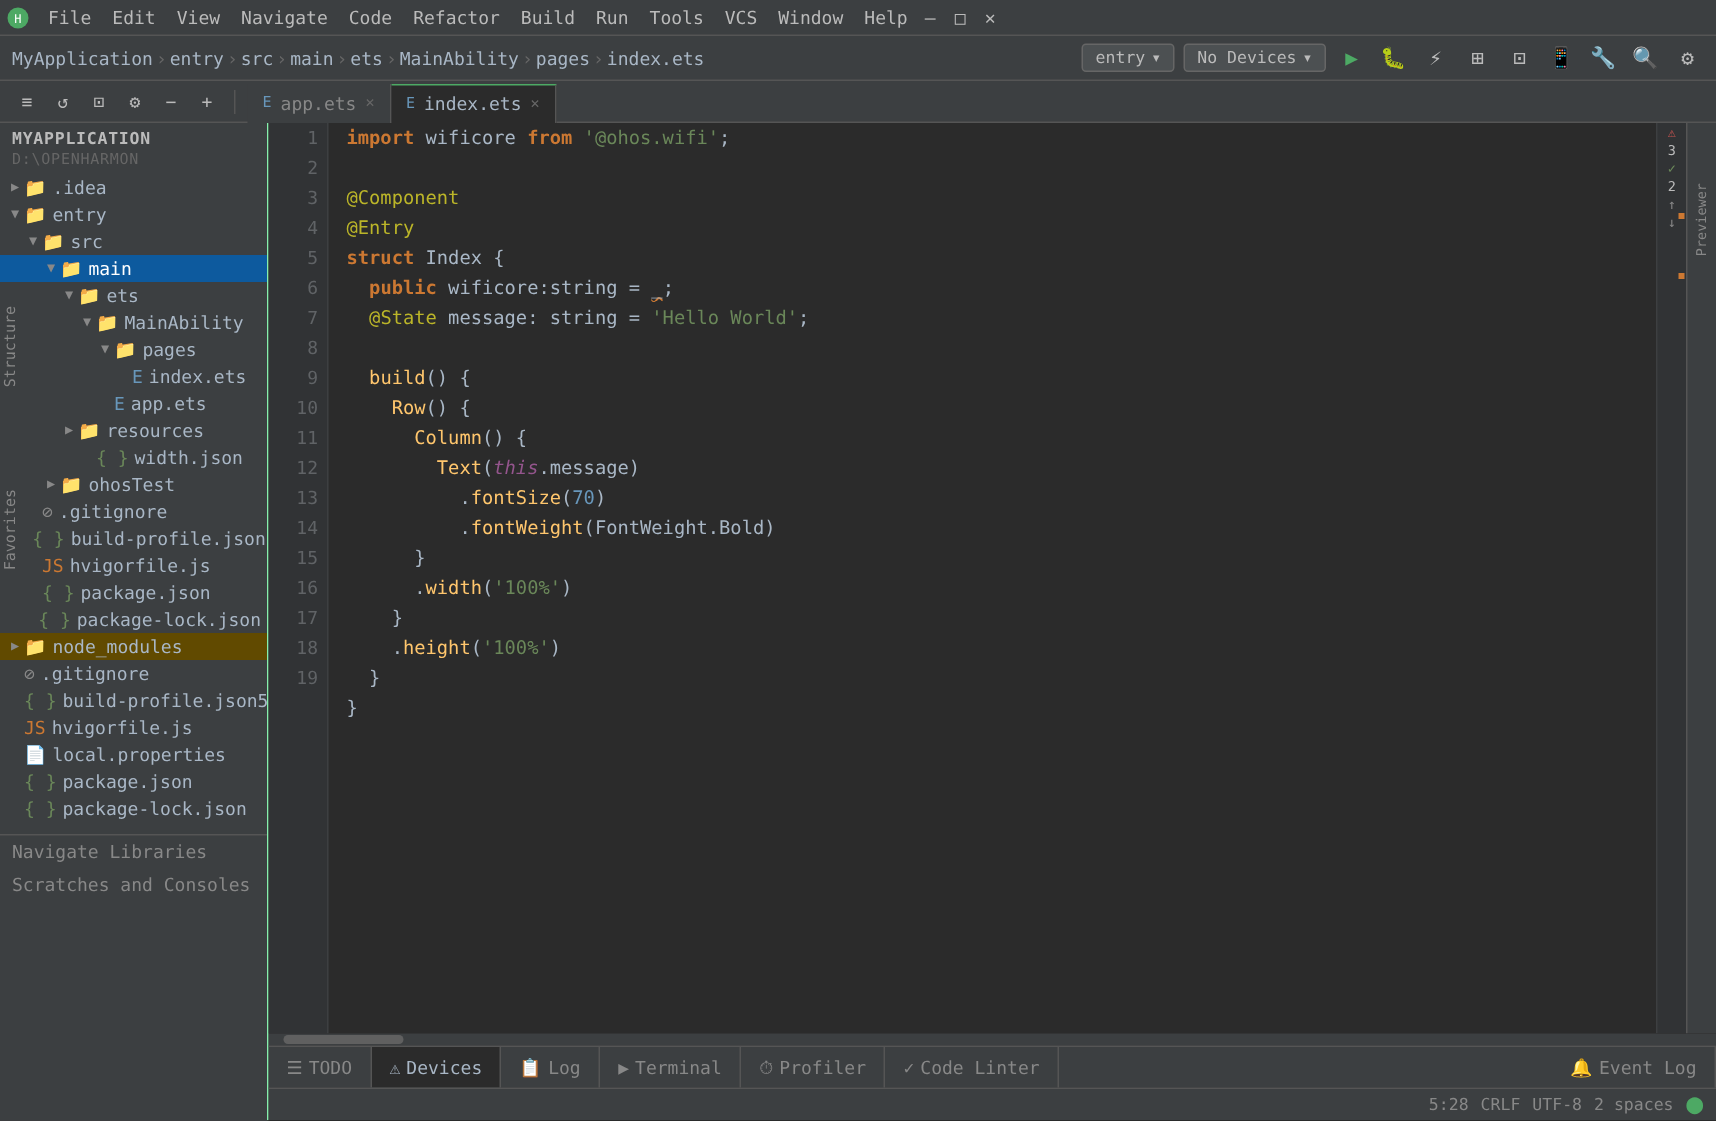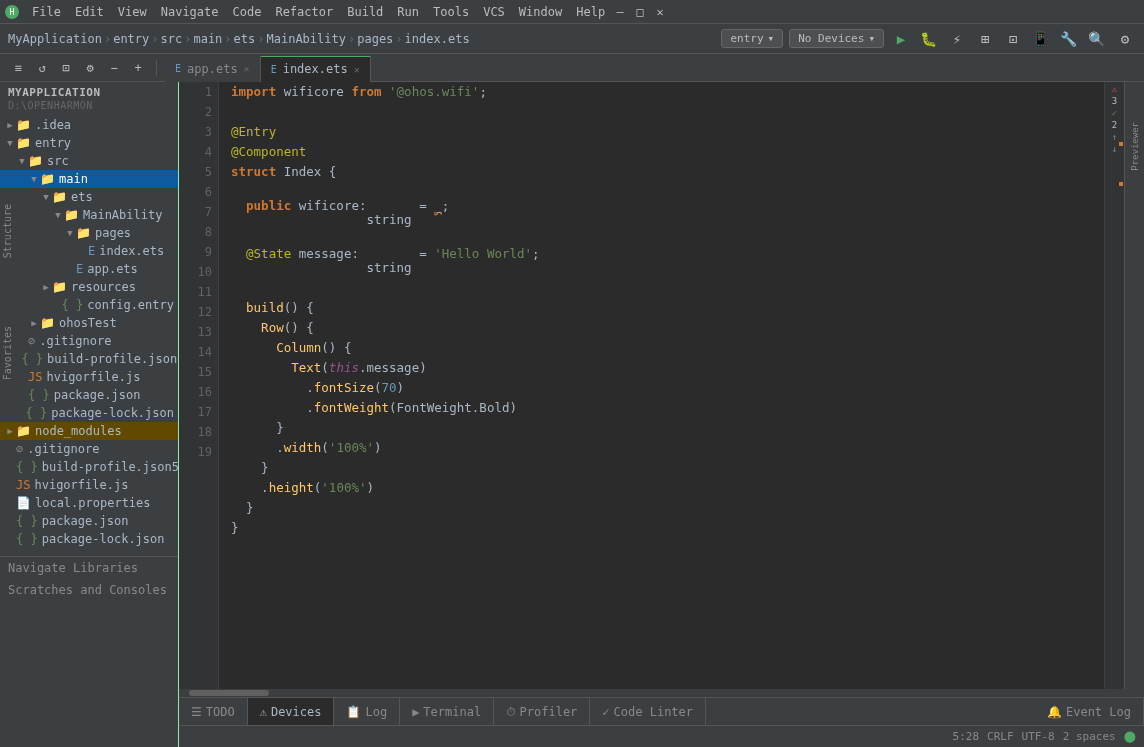--- a/index.html
+++ b/index.html
@@ -273,21 +273,21 @@
       white-space: pre;
       min-height: 20px;
       display: flex;
       align-items: center;
     }
     
     .kw { color: #cc7832; font-weight: bold; }
     .str { color: #6a8759; }
     .fn { color: #ffc66d; }
     .num { color: #6897bb; }
-    .type { color: #a9b7c6; margin-top: 28px; }
+    .type { color: #a9b7c6; }
     .dec { color: #bbb529; }
     .plain { color: #a9b7c6; }
     .this-kw { color: #94558d; font-style: italic; }
 
     
     .status-bar {
       background: #3c3f41;
       height: 22px;
       display: flex;
       align-items: center;
@@ -483,21 +483,21 @@
       <span>app.ets</span>
     </div>
     <div class="tree-item" style="padding-left:40px;">
       <span class="tree-arrow">▶</span>
       <span class="tree-icon" style="color:#e8a800;">📁</span>
       <span>resources</span>
     </div>
     <div class="tree-item" style="padding-left:52px;">
       <span class="tree-arrow" style="visibility:hidden;">▼</span>
       <span class="tree-icon json-icon">{ }</span>
-      <span>config.entry</span>
+      <span>width.json</span>
     </div>
     <div class="tree-item" style="padding-left:28px;">
       <span class="tree-arrow">▶</span>
       <span class="tree-icon" style="color:#e8a800;">📁</span>
       <span>ohosTest</span>
     </div>
     <div class="tree-item" style="padding-left:16px;">
       <span class="tree-arrow" style="visibility:hidden;">▼</span>
       <span class="tree-icon git-icon">⊘</span>
       <span>.gitignore</span>
@@ -584,22 +584,22 @@
         <div>15</div>
         <div>16</div>
         <div>17</div>
         <div>18</div>
         <div>19</div>
       </div>
 
       <div class="code-content">
         <div class="code-line"><span class="kw">import</span><span class="plain"> wificore </span><span class="kw">from</span><span class="plain"> </span><span class="str">'@ohos.wifi'</span><span class="plain">;</span></div>
         <div class="code-line">&nbsp;</div>
+        <div class="code-line"><span class="dec">@Component</span></div>
         <div class="code-line"><span class="dec">@Entry</span></div>
-        <div class="code-line"><span class="dec">@Component</span></div>
         <div class="code-line"><span class="kw">struct</span><span class="plain"> Index {</span></div>
         <div class="code-line"><span class="plain">  </span><span class="kw">public</span><span class="plain"> wificore:</span><span class="type">string</span><span class="plain"> = <span style="text-decoration:underline wavy #cc7832;">_</span>;</span></div>
         <div class="code-line"><span class="plain">  </span><span class="dec">@State</span><span class="plain"> message: </span><span class="type">string</span><span class="plain"> = </span><span class="str">'Hello World'</span><span class="plain">;</span></div>
         <div class="code-line">&nbsp;</div>
         <div class="code-line"><span class="plain">  </span><span class="fn">build</span><span class="plain">() {</span></div>
         <div class="code-line"><span class="plain">    </span><span class="fn">Row</span><span class="plain">() {</span></div>
         <div class="code-line"><span class="plain">      </span><span class="fn">Column</span><span class="plain">() {</span></div>
         <div class="code-line"><span class="plain">        </span><span class="fn">Text</span><span class="plain">(</span><span class="this-kw">this</span><span class="plain">.message)</span></div>
         <div class="code-line"><span class="plain">          .</span><span class="fn">fontSize</span><span class="plain">(</span><span class="num">70</span><span class="plain">)</span></div>
         <div class="code-line"><span class="plain">          .</span><span class="fn">fontWeight</span><span class="plain">(FontWeight.Bold)</span></div>

